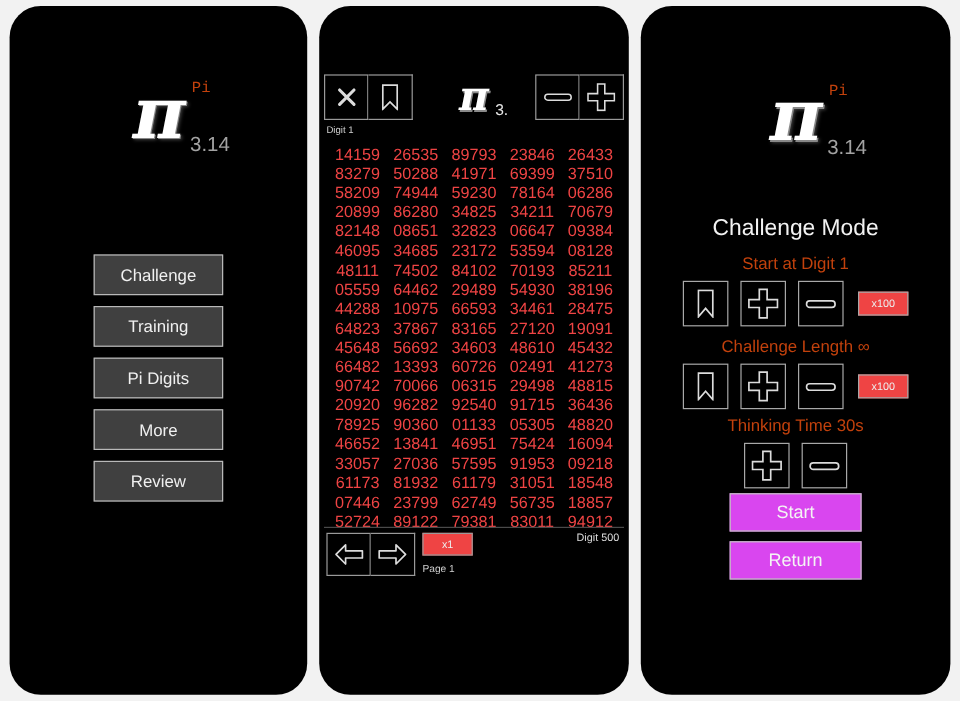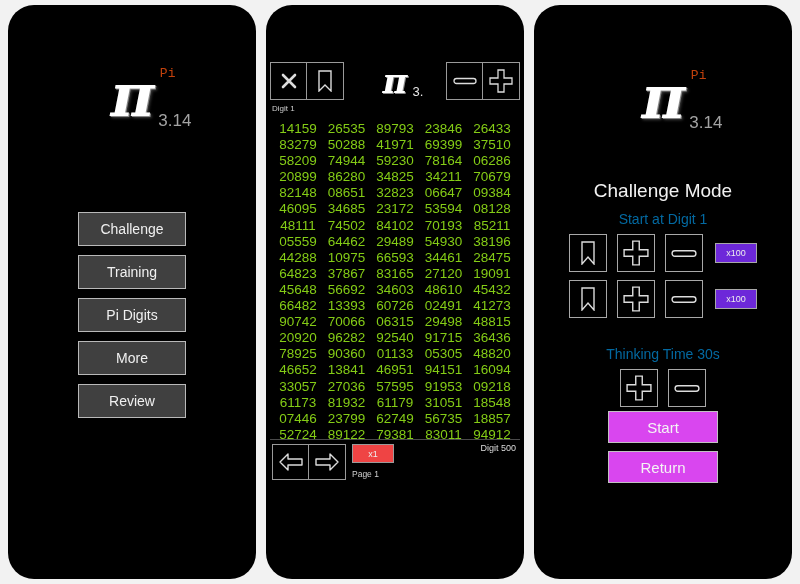--- a/index.html
+++ b/index.html
@@ -138,21 +138,21 @@
     flex-direction: column;
     justify-content: flex-start;
     gap: 0px;
     overflow: hidden;
   }
   .digit-row {
     display: flex;
     justify-content: space-between;
     font-size: 13.5px;
     letter-spacing: 0px;
-    color: #84cc16;
+    color: #ef4444;
     line-height: 16.1px;
     padding: 0 4px;
     font-family: "Liberation Sans", sans-serif;
   }
   .digit-group { width: 44px; text-align: center; }
 
   .p2-bottombar {
     position: absolute;
     left: 4px; right: 4px;
     bottom: 92px;
@@ -204,41 +204,41 @@
   .p3-title {
     position: absolute;
     top: 175px; left: 0; right: 0;
     text-align: center;
     font-size: 19px;
     color: #f2f2f2;
   }
   .p3-section-label {
     text-align: center;
     font-size: 14px;
-    color: #0369a1;
+    color: #c2410c;
     margin-bottom: 7px;
   }
   .p3-group { position: absolute; left: 0; right: 0; }
   .p3-row {
     display: flex;
     align-items: center;
     justify-content: center;
     gap: 10px;
   }
   .sq-btn {
     width: 38px; height: 38px;
     border: 1px solid #a8a8a8;
     background: #000;
     display: flex; align-items: center; justify-content: center;
     cursor: pointer;
   }
   .x100-btn {
     width: 42px; height: 20px;
     border: 1px solid #a8a8a8;
-    background: #6d28d9;
+    background: #ef4444;
     color: #ededed;
     font-size: 9px;
     display: flex; align-items: center; justify-content: center;
     cursor: pointer;
     margin-left: 2px;
   }
   .wide-btn {
     width: 110px; height: 32px;
     border: 1px solid #c2c2c2;
     background: #d946ef;
@@ -434,21 +434,21 @@
           <span class="digit-group">78925</span>
           <span class="digit-group">90360</span>
           <span class="digit-group">01133</span>
           <span class="digit-group">05305</span>
           <span class="digit-group">48820</span>
         </div>
         <div class="digit-row">
           <span class="digit-group">46652</span>
           <span class="digit-group">13841</span>
           <span class="digit-group">46951</span>
-          <span class="digit-group">94151</span>
+          <span class="digit-group">75424</span>
           <span class="digit-group">16094</span>
         </div>
         <div class="digit-row">
           <span class="digit-group">33057</span>
           <span class="digit-group">27036</span>
           <span class="digit-group">57595</span>
           <span class="digit-group">91953</span>
           <span class="digit-group">09218</span>
         </div>
         <div class="digit-row">
@@ -533,20 +533,21 @@
             <svg width="26" height="13" viewBox="0 0 24 12">
               <rect x="1" y="3.5" width="22" height="5" rx="2.5" stroke="#dcdcdc" stroke-width="1.3" fill="none"></rect>
             </svg>
           </span>
         </div>
         <div class="x100-btn">x100</div>
       </div>
     </div>
 
     <div class="p3-group" style="top:275px;">
+      <div class="p3-section-label">Challenge Length ∞</div>
       <div class="p3-row">
         <div class="sq-btn">
           <span>
             <svg width="14" height="24" viewBox="0 0 14 24">
               <path d="M1 1 H13 V23 L7 16 L1 23 Z" stroke="#dcdcdc" stroke-width="1.4" fill="none"></path>
             </svg>
           </span>
         </div>
         <div class="sq-btn">
           <span>

